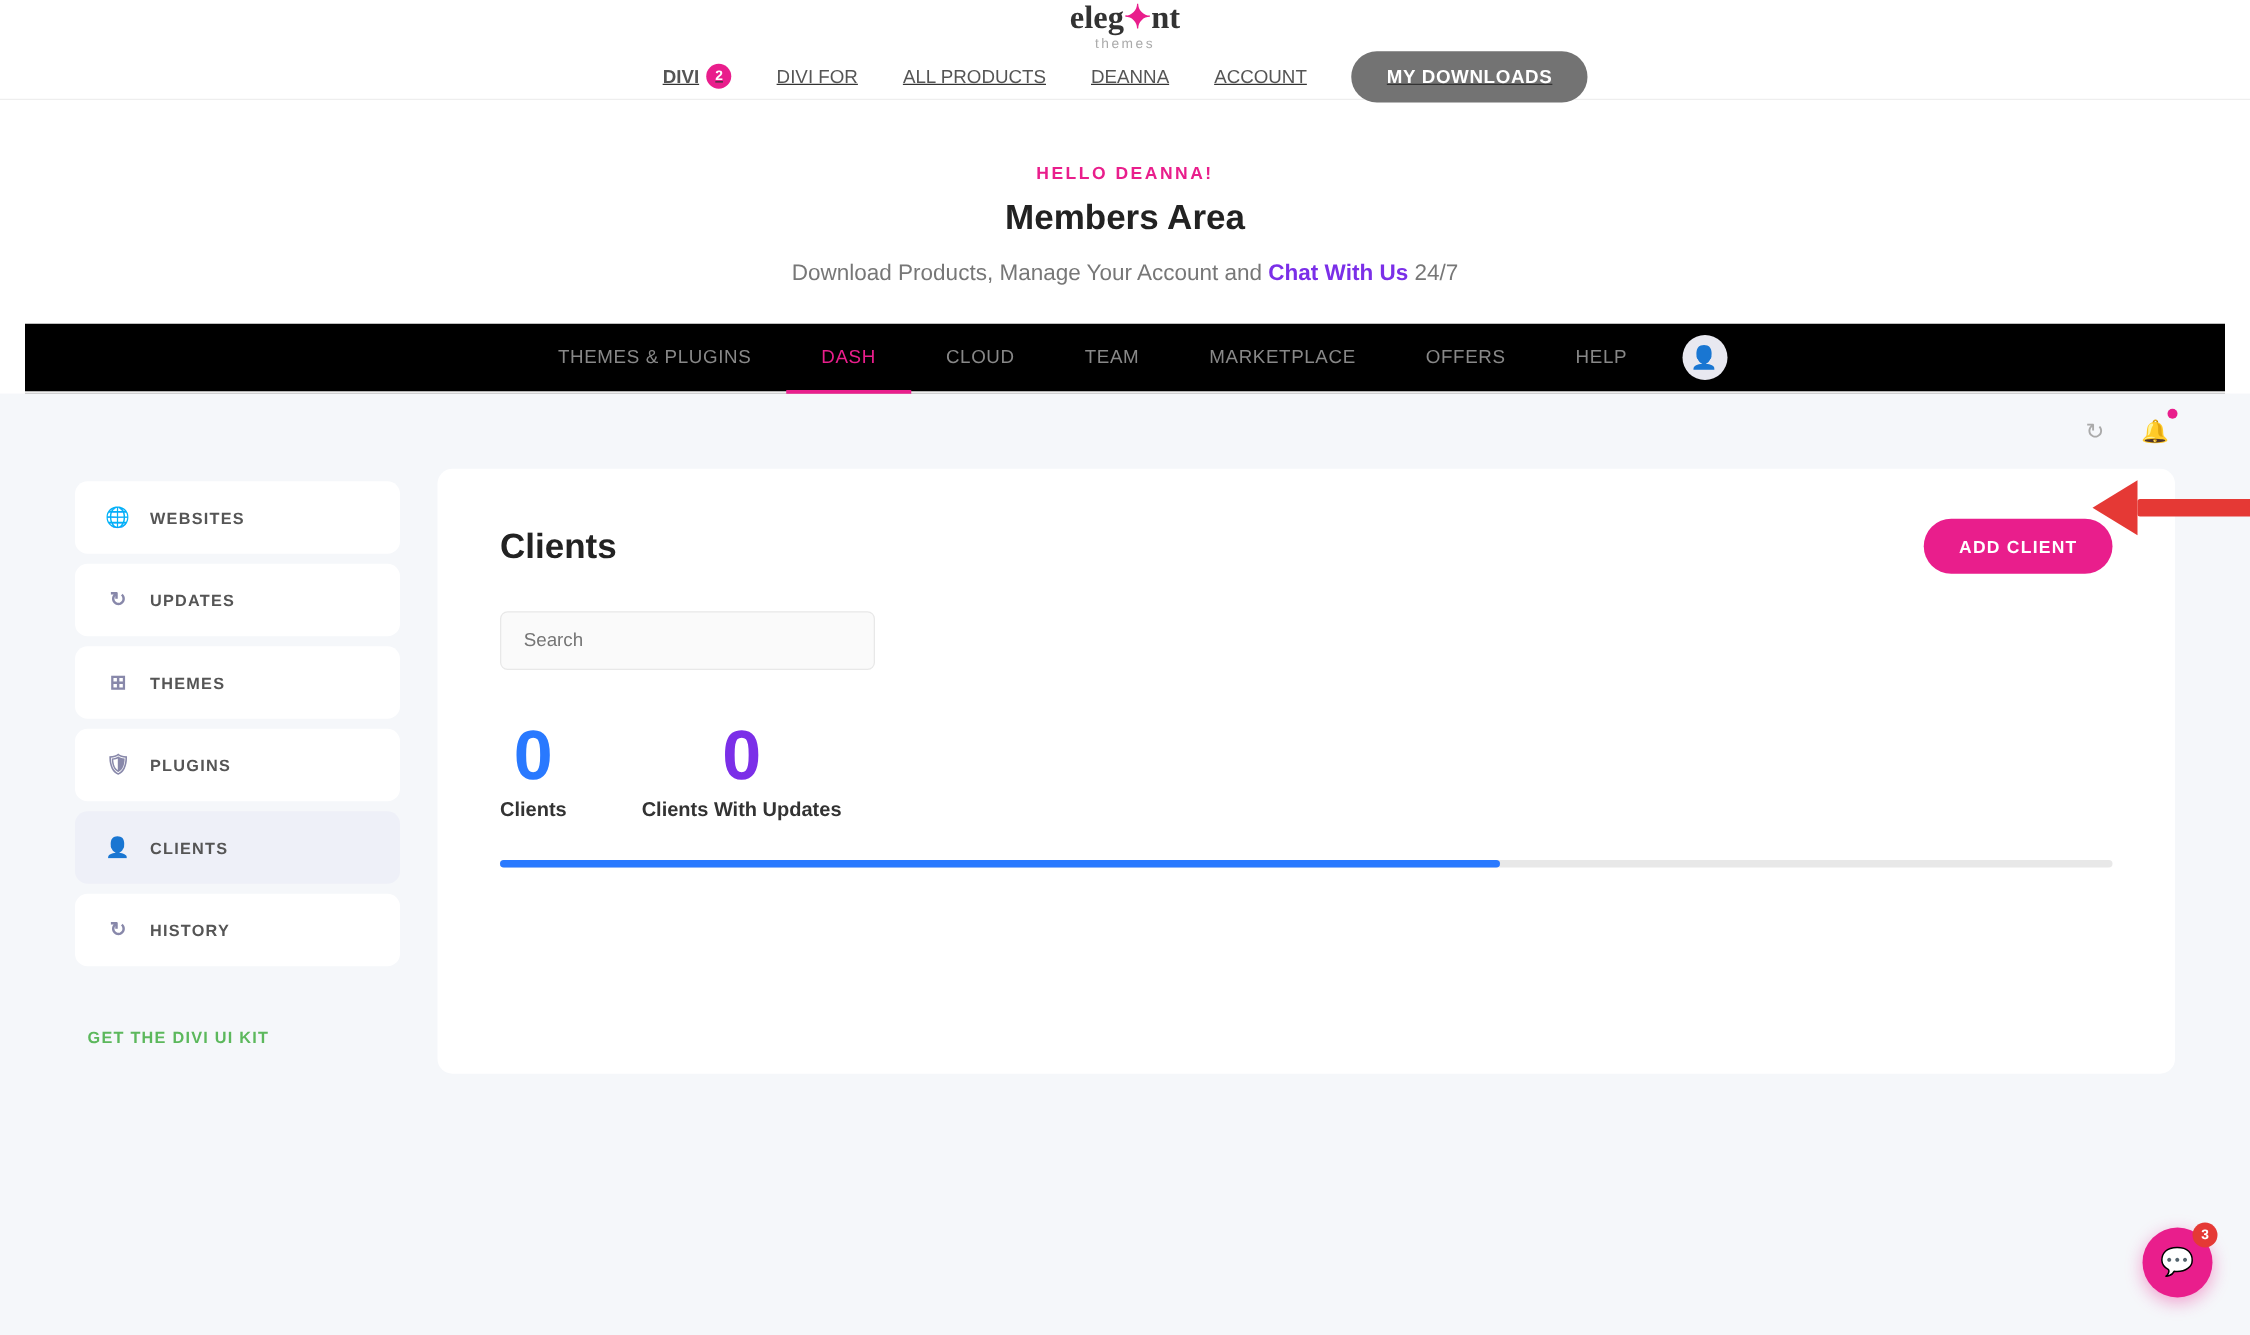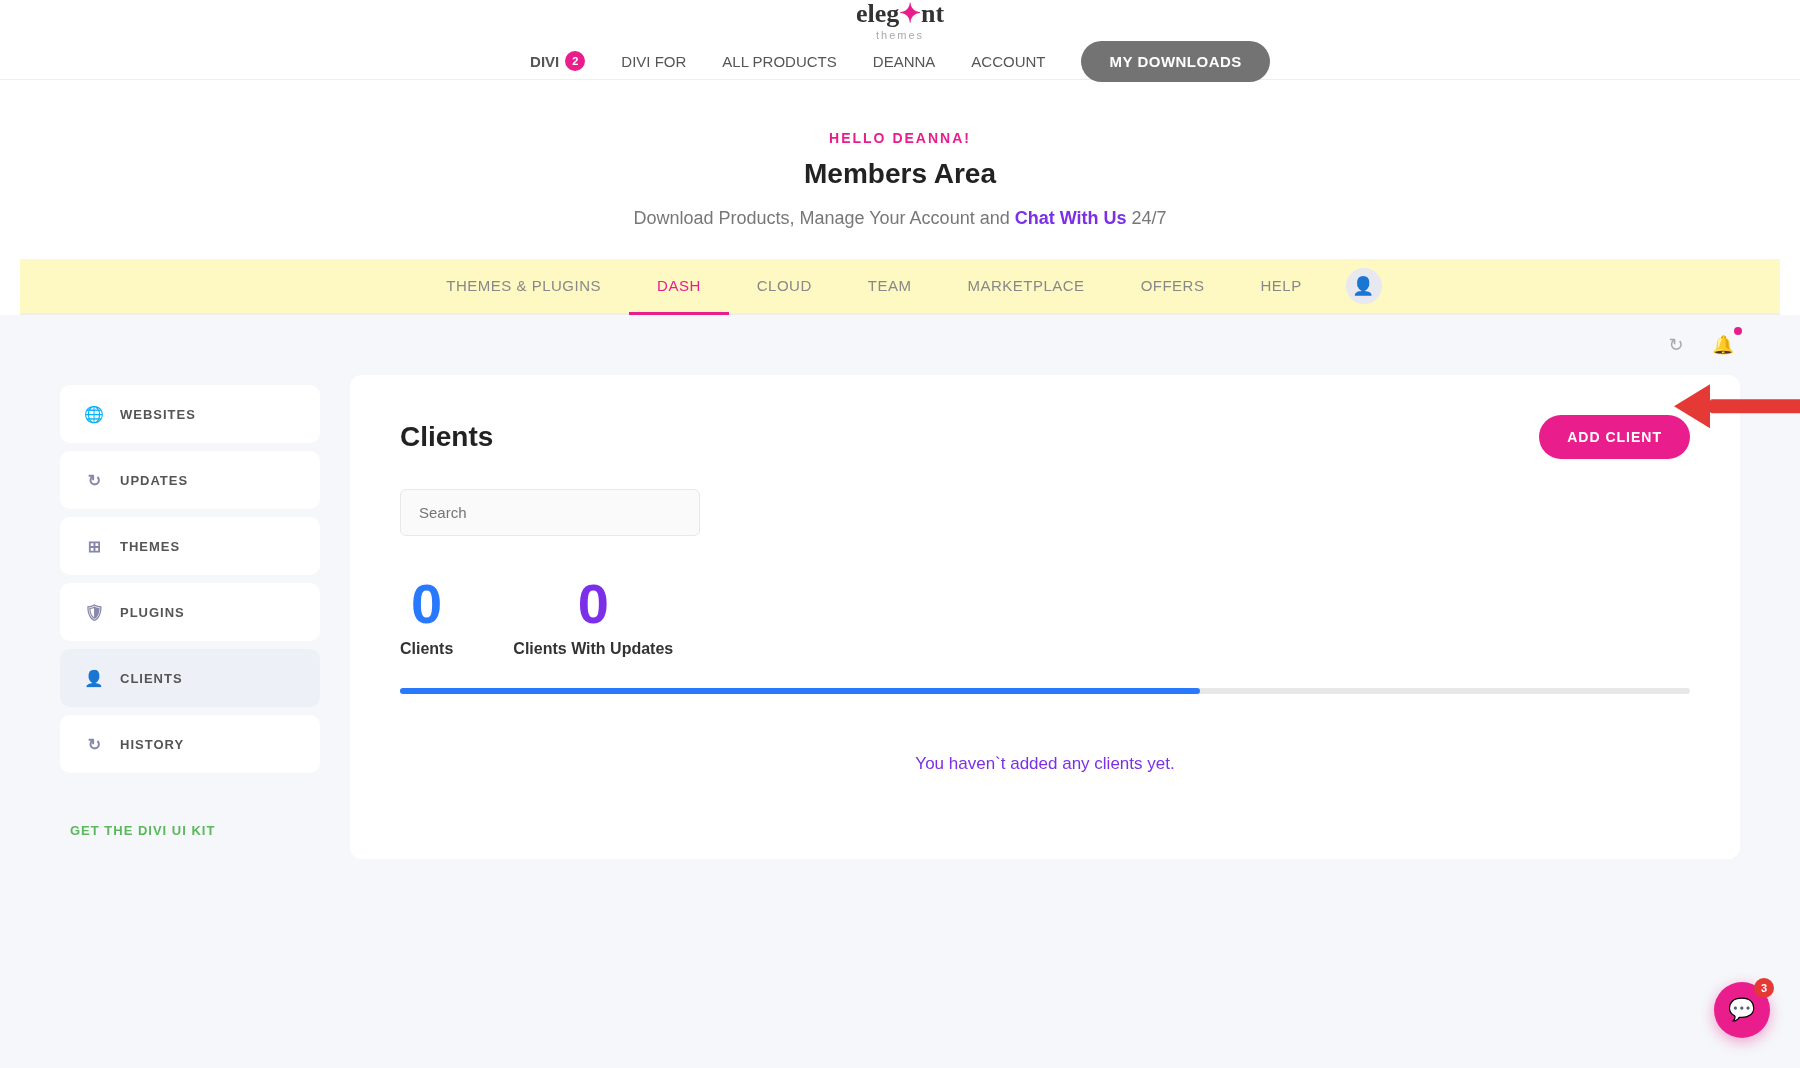--- a/index.html
+++ b/index.html
@@ -10,35 +10,35 @@
       background: #fff;
       display: flex;
       align-items: center;
       justify-content: space-between;
       padding: 0 60px;
       height: 80px;
       border-bottom: 1px solid #eee;
       flex-direction: column;
     }
     .logo-area { display: flex; align-items: center; }
-    .nav-links { display: flex; align-items: center; gap: 36px; }
+    .nav-links { display: flex; align-items: center; gap: 36px; text-decoration: underline; }
     .nav-link { font-size: 15px; color: #555; text-decoration: none; font-weight: 500; cursor: pointer; }
     .nav-divi { display: flex; align-items: center; gap: 6px; }
     .nav-badge { background: #e91e8c; color: #fff; border-radius: 50%; width: 20px; height: 20px; font-size: 11px; display: flex; align-items: center; justify-content: center; font-weight: 700; }
     .btn-my-downloads { background: #737373; color: #fff; border: none; border-radius: 30px; padding: 12px 28px; font-size: 15px; font-weight: 700; cursor: pointer; letter-spacing: 0.5px; }
 
     
     .hero { background: #fff; text-align: center; padding: 50px 20px 0; }
     .hello-text { color: #e91e8c; font-size: 14px; font-weight: 700; letter-spacing: 2px; margin-bottom: 12px; }
     .members-title { font-size: 28px; font-weight: 800; color: #222; margin-bottom: 18px; }
     .members-sub { font-size: 18px; color: #777; margin-bottom: 30px; }
     .members-sub .chat-link { color: #7b2fe8; text-decoration: none; font-weight: 600; }
 
     
-    .tabs-bar { background: #fef9c3; display: flex; justify-content: center; align-items: center; gap: 0; border-bottom: 2px solid #eee; padding: 0 40px; }
+    .tabs-bar { background: #000000; display: flex; justify-content: center; align-items: center; gap: 0; border-bottom: 2px solid #eee; padding: 0 40px; }
     .tab-item { padding: 18px 28px; font-size: 15px; color: #888; cursor: pointer; font-weight: 500; border-bottom: 3px solid transparent; margin-bottom: -2px; text-transform: uppercase; letter-spacing: 0.5px; }
     .tab-item.active { color: #e91e8c; border-bottom: 3px solid #e91e8c; }
     .tab-icon { width: 36px; height: 36px; background: #e8e8f0; border-radius: 50%; display: flex; align-items: center; justify-content: center; cursor: pointer; }
 
     
     .toolbar-row { display: flex; justify-content: flex-end; align-items: center; padding: 14px 60px; background: #f5f7fa; gap: 16px; }
     .toolbar-icon { width: 32px; height: 32px; display: flex; align-items: center; justify-content: center; cursor: pointer; color: #aaa; font-size: 18px; }
 
     
     .main-layout { display: flex; padding: 0 60px 40px; gap: 30px; background: #f5f7fa; min-height: 500px; }
@@ -258,22 +258,19 @@
         <div class="stat-label">Clients With Updates</div>
       </div>
     </div>
 
     <div class="progress-bar-wrap">
       <div class="progress-bar-bg">
         <div class="progress-bar-fill" style="width: 62%;"></div>
       </div>
     </div>
 
-    <div class="empty-state">
-      <p class="empty-text">You haven`t added any clients yet.</p>
-    </div>
   </main>
 </div>
 
 <div class="chat-bubble" style="position:fixed;bottom:30px;right:30px;">
   <span style="color:#fff;font-size:22px;">💬</span>
   <span class="chat-bubble-badge">3</span>
 </div>
 
 </body></html>

